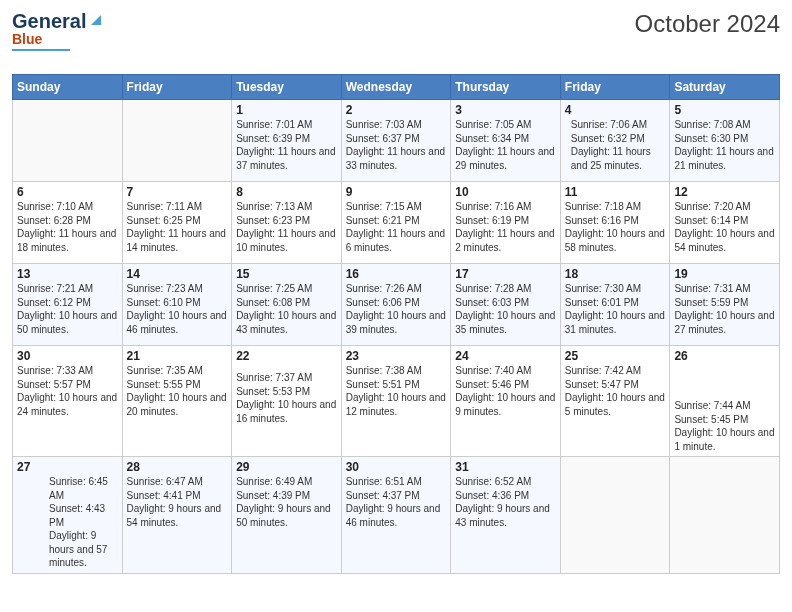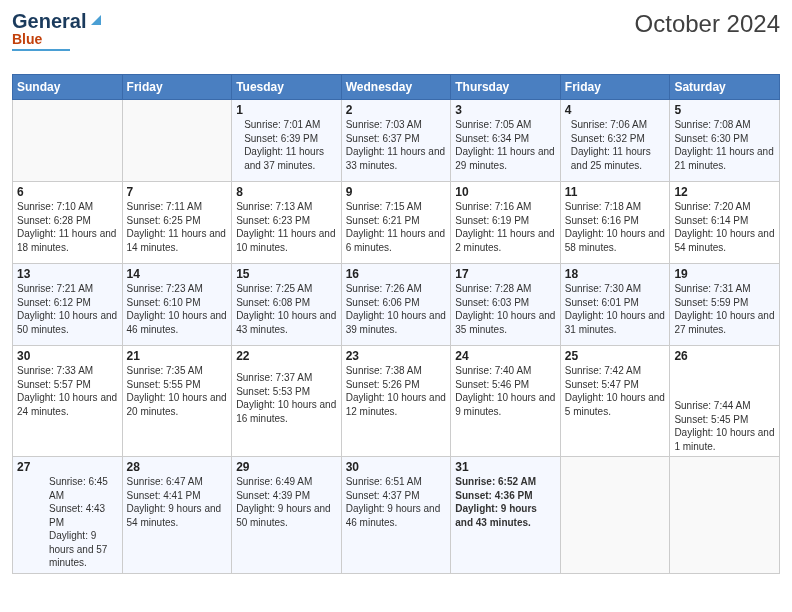--- a/index.html
+++ b/index.html
@@ -117,21 +117,21 @@
         <th>Friday</th>
         <th>Saturday</th>
       </tr>
     </thead>
     <tbody id="calendar-body">
     <tr>
           <td class="empty-cell"></td>
           <td class="empty-cell"></td>
           <td>
             <span class="cell-day">1</span>
-            <div class="cell-info" style="white-space: pre-line; margin-left: 8px;">Sunrise: 7:01 AM
+            <div class="cell-info" style="white-space: pre-line;">Sunrise: 7:01 AM
 Sunset: 6:39 PM
 Daylight: 11 hours and 37 minutes.</div>
           </td>
           <td>
             <span class="cell-day">2</span>
             <div class="cell-info" style="white-space: pre-line;">Sunrise: 7:03 AM
 Sunset: 6:37 PM
 Daylight: 11 hours and 33 minutes.</div>
           </td>
           <td>
@@ -256,21 +256,21 @@
           </td>
           <td>
             <span class="cell-day">22</span>
             <div class="cell-info" style="white-space: pre-line; margin-top: 8px;">Sunrise: 7:37 AM
 Sunset: 5:53 PM
 Daylight: 10 hours and 16 minutes.</div>
           </td>
           <td>
             <span class="cell-day">23</span>
             <div class="cell-info" style="white-space: pre-line;">Sunrise: 7:38 AM
-Sunset: 5:26 PM
+Sunset: 5:51 PM
 Daylight: 10 hours and 12 minutes.</div>
           </td>
           <td>
             <span class="cell-day">24</span>
             <div class="cell-info" style="white-space: pre-line;">Sunrise: 7:40 AM
 Sunset: 5:46 PM
 Daylight: 10 hours and 9 minutes.</div>
           </td>
           <td>
             <span class="cell-day">25</span>
@@ -305,21 +305,21 @@
 Daylight: 9 hours and 50 minutes.</div>
           </td>
           <td>
             <span class="cell-day">30</span>
             <div class="cell-info" style="white-space: pre-line;">Sunrise: 6:51 AM
 Sunset: 4:37 PM
 Daylight: 9 hours and 46 minutes.</div>
           </td>
           <td>
             <span class="cell-day">31</span>
-            <div class="cell-info" style="white-space: pre-line; font-weight: bold;">Sunrise: 6:52 AM
+            <div class="cell-info" style="white-space: pre-line;">Sunrise: 6:52 AM
 Sunset: 4:36 PM
 Daylight: 9 hours and 43 minutes.</div>
           </td>
           <td class="empty-cell"></td>
           <td class="empty-cell"></td>
         </tr>
       </tbody>
   </table>
 </div>
 

